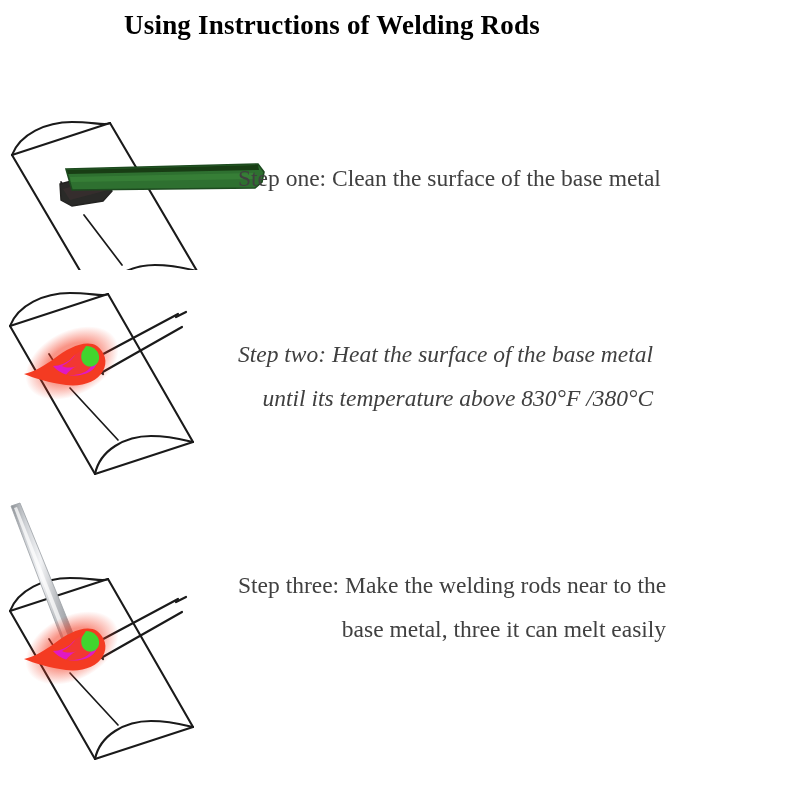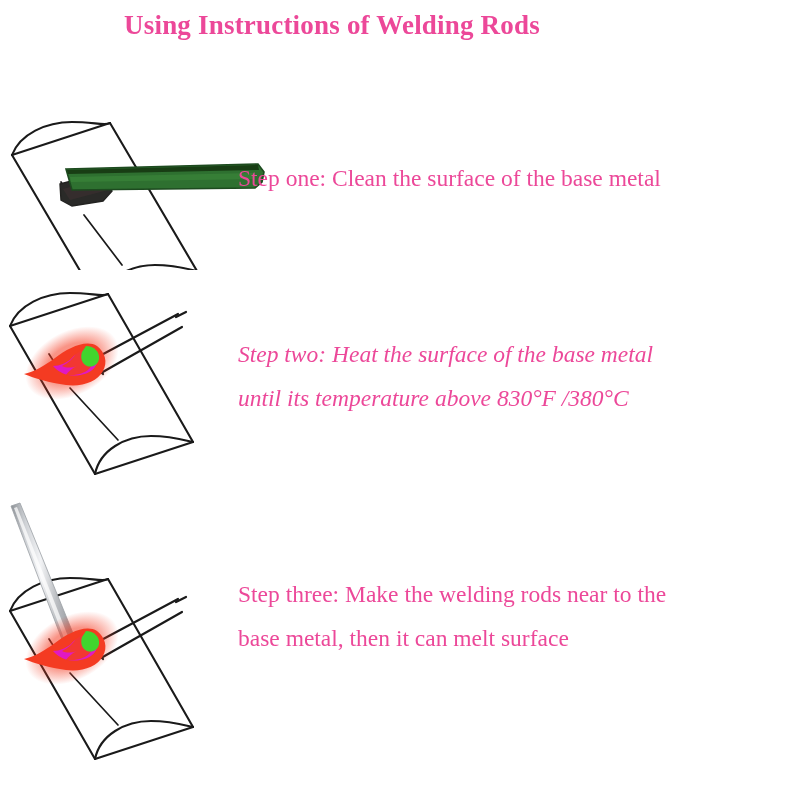--- a/index.html
+++ b/index.html
@@ -21,52 +21,53 @@
   .title {
     position: absolute;
     top: 10px;
     left: 0;
     width: 664px;
     text-align: center;
     font-size: 27px;
     font-weight: bold;
     letter-spacing: 0.2px;
     font-family: "Liberation Serif", "DejaVu Serif", serif;
-    color: #ec4899;
+    color: #000000;
   }
 
   
   .step-row {
     position: absolute;
     left: 0;
     width: 800px;
   }
   .step-illustration {
     position: absolute;
     left: 0;
     top: 0;
   }
   .step-text {
     position: absolute;
     left: 238px;
     font-size: 23.5px;
     line-height: 44px;
-    color: #ec4899;
+    color: #404040;
     white-space: nowrap;
     font-family: "Liberation Serif", "DejaVu Serif", serif;
+    text-align: right;
   }
   .step-text .line { display: block; }
 
   #row1 { top: 60px;  height: 210px; }
   #row2 { top: 290px; height: 210px; }
   #row3 { top: 500px; height: 300px; }
 
   #row1 .step-text { top: 96px; }
   #row2 .step-text { top: 42px; font-style: italic; }
-  #row3 .step-text { top: 72px; }
+  #row3 .step-text { top: 63px; }
 
   .ink { fill: none; stroke: #1a1a1a; stroke-linecap: round; stroke-linejoin: round; }
 </style>
 </head>
 <body>
 
 <div id="page">
 
   <div class="title">Using Instructions of Welding Rods</div>
 
@@ -207,17 +208,17 @@
         <path d="M92,135 C98,139 99,146 95,152 C90,159 78,162 68,160 C60,158 56,154 53,151
                  C60,151 66,148 71,144 C78,137 86,132 92,135 Z" fill="#e019c4"></path>
         <path d="M77,137 C74,143 68,148 62,151 C66,153 72,153 77,151 C72,153 68,157 66,160
                  C74,161 84,159 89,154 C94,149 94,141 90,137 C86,133 80,133 77,137 Z" fill="#f43b22" opacity="0.9"></path>
         <path d="M86,131 C94,131 100,137 99,144 C98,150 92,153 87,151 C82,149 80,143 82,137 Z" fill="#41d52e"></path>
       </g>
     </svg>
 
     <div class="step-text">
       <span class="line">Step three: Make the welding rods near to the</span>
-      <span class="line">base metal, then it can melt surface</span>
+      <span class="line">base metal, three it can melt easily</span>
     </div>
   </div>
 
 </div>
 
 </body></html>

